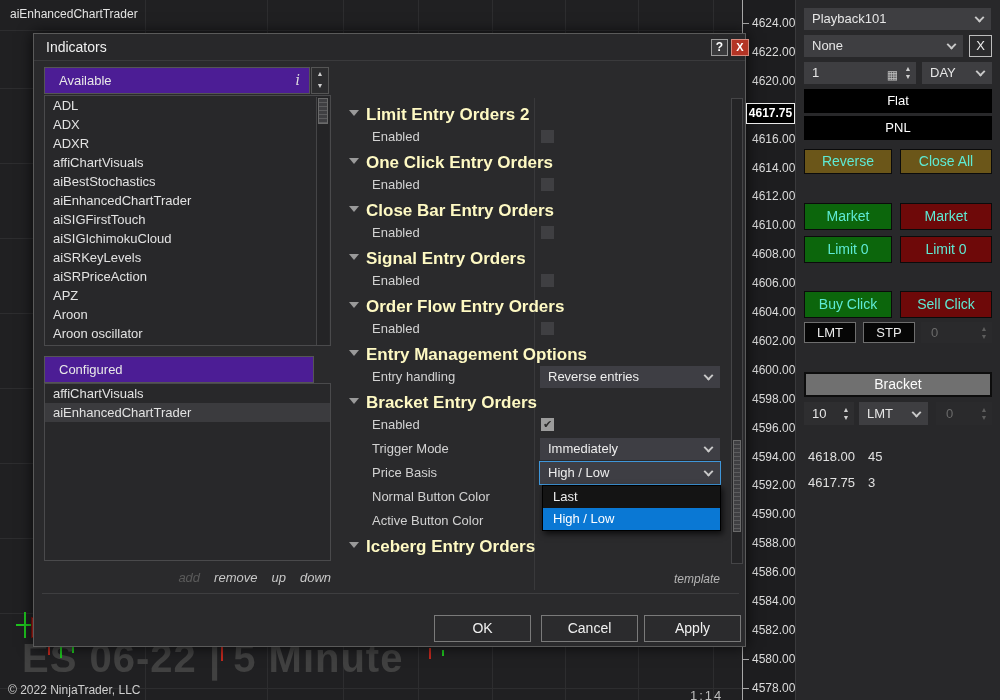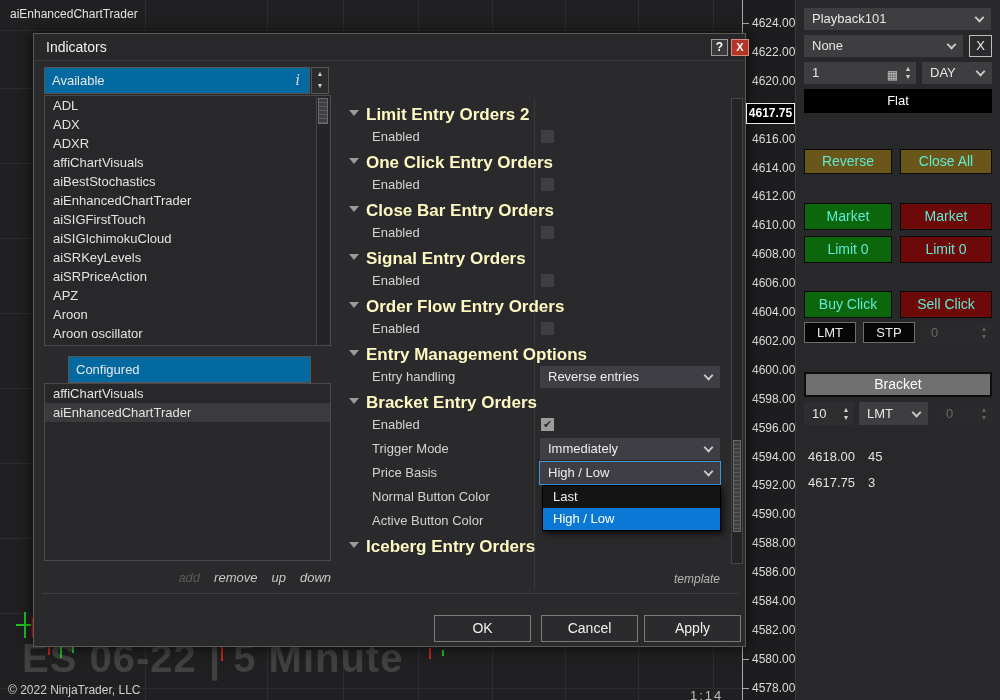--- a/index.html
+++ b/index.html
@@ -45,21 +45,21 @@
 
   
   #dialog { position:absolute; left:33px; top:33px; width:713px; height:614px; background:#2a2a2c;
      border:1px solid #5a5a5a; box-shadow:0 0 14px rgba(0,0,0,.75); z-index:10; }
   .titlebar { position:absolute; left:0; top:0; width:100%; height:27px; background:#28282a; border-bottom:1px solid #3a3a3c; }
   .title { position:absolute; left:12px; top:5px; font-size:14px; color:#f0f0f0; }
   .helpbtn { position:absolute; left:677px; top:5px; width:17px; height:17px; background:#3a3a3c; border:1px solid #9a9a9a;
      color:#fff; font-size:12px; font-weight:bold; text-align:center; line-height:15px; }
   .closebtn { position:absolute; left:697px; top:5px; width:18px; height:17px; background:#b43425; border:1px solid #d98a7d;
      color:#fff; font-size:11px; font-weight:bold; text-align:center; line-height:15px; }
-  .hdrbar { position:absolute; height:27px; background:#0369a1; border:1px solid #555; color:#e8e8e8; font-size:13px; line-height:25px; padding-left:7px; }
+  .hdrbar { position:absolute; height:27px; background:#4c1d95; border:1px solid #555; color:#e8e8e8; font-size:13px; line-height:25px; padding-left:14px; }
   .hdr-i { position:absolute; right:9px; top:0; font-family:"DejaVu Serif", serif; font-style:italic; font-size:14px; color:#ddd; }
   .spinbox { position:absolute; left:277px; top:33px; width:18px; height:27px; background:#2c2c2e; border:1px solid #555; text-align:center; }
   .spinbox div { font-size:7px; line-height:12px; color:#cfcfcf; }
   .listbox { position:absolute; background:#28282a; border:1px solid #4a4a4c; overflow:hidden; }
   .li { height:19px; line-height:19px; font-size:13px; color:#e2e2e2; padding-left:8px; white-space:nowrap; }
   .li.sel { background:#3b3b3e; }
   .vscroll { position:absolute; top:1px; right:1px; width:13px; background:#242426; border-left:1px solid #454547; }
   .vthumb { position:absolute; left:1px; width:10px; background:#3f3f42; border:1px solid #6a6a6a;
      background-image:repeating-linear-gradient(to bottom, #3f3f42 0 3px, #5c5c5e 3px 4px); }
   .actions { position:absolute; left:10px; top:536px; width:287px; text-align:right; font-size:13px; font-style:italic; }
@@ -174,20 +174,21 @@
       <span class="spin">
           <div>▲</div>
           <div>▼</div>
         </span>
     </div>
     <div class="ctl" style="left:126px;top:62px;width:70px;height:22px;">
       <span>DAY</span>
       <span class="chev"></span>
     </div>
     <div class="blackbtn" style="left:8px;top:89px;width:188px;height:24px;line-height:24px;">Flat</div>
+    <div class="blackbtn" style="left:8px;top:116px;width:188px;height:24px;line-height:24px;">PNL</div>
     <div class="btn brown" style="left:8px;top:149px;width:88px;height:25px;line-height:23px;">Reverse</div>
     <div class="btn brown" style="left:104px;top:149px;width:92px;height:25px;line-height:23px;">Close All</div>
     <div class="btn green" style="left:8px;top:203px;width:88px;height:27px;line-height:25px;">Market</div>
     <div class="btn red" style="left:104px;top:203px;width:92px;height:27px;line-height:25px;">Market</div>
     <div class="btn green" style="left:8px;top:236px;width:88px;height:27px;line-height:25px;">Limit 0</div>
     <div class="btn red" style="left:104px;top:236px;width:92px;height:27px;line-height:25px;">Limit 0</div>
     <div class="btn green" style="left:8px;top:291px;width:88px;height:27px;line-height:25px;">Buy Click</div>
     <div class="btn red" style="left:104px;top:291px;width:92px;height:27px;line-height:25px;">Sell Click</div>
     <div class="ordbtn" style="left:8px;top:322px;width:52px;height:21px;line-height:19px;">LMT</div>
     <div class="ordbtn" style="left:67px;top:322px;width:52px;height:21px;line-height:19px;">STP</div>
@@ -257,21 +258,21 @@
           <div class="li">aiSRKeyLevels</div>
           <div class="li">aiSRPriceAction</div>
           <div class="li">APZ</div>
           <div class="li">Aroon</div>
           <div class="li">Aroon oscillator</div>
         </div>
       <div class="vscroll" style="height:249px;">
         <div class="vthumb" style="top:1px;height:26px;"></div>
       </div>
     </div>
-    <div class="hdrbar" style="left:10px;top:322px;width:243px;margin-left:24px;">
+    <div class="hdrbar" style="left:10px;top:322px;width:270px;">
       <span>Configured</span>
     </div>
     <div class="listbox" style="left:10px;top:349px;width:287px;height:178px;">
       <div id="configured-items">
           <div class="li">affiChartVisuals</div>
           <div class="li sel">aiEnhancedChartTrader</div>
         </div>
     </div>
     <div class="actions" id="actions-row"><span class="action disabled">add</span><span class="action">remove</span><span class="action">up</span><span class="action">down</span></div>
 

